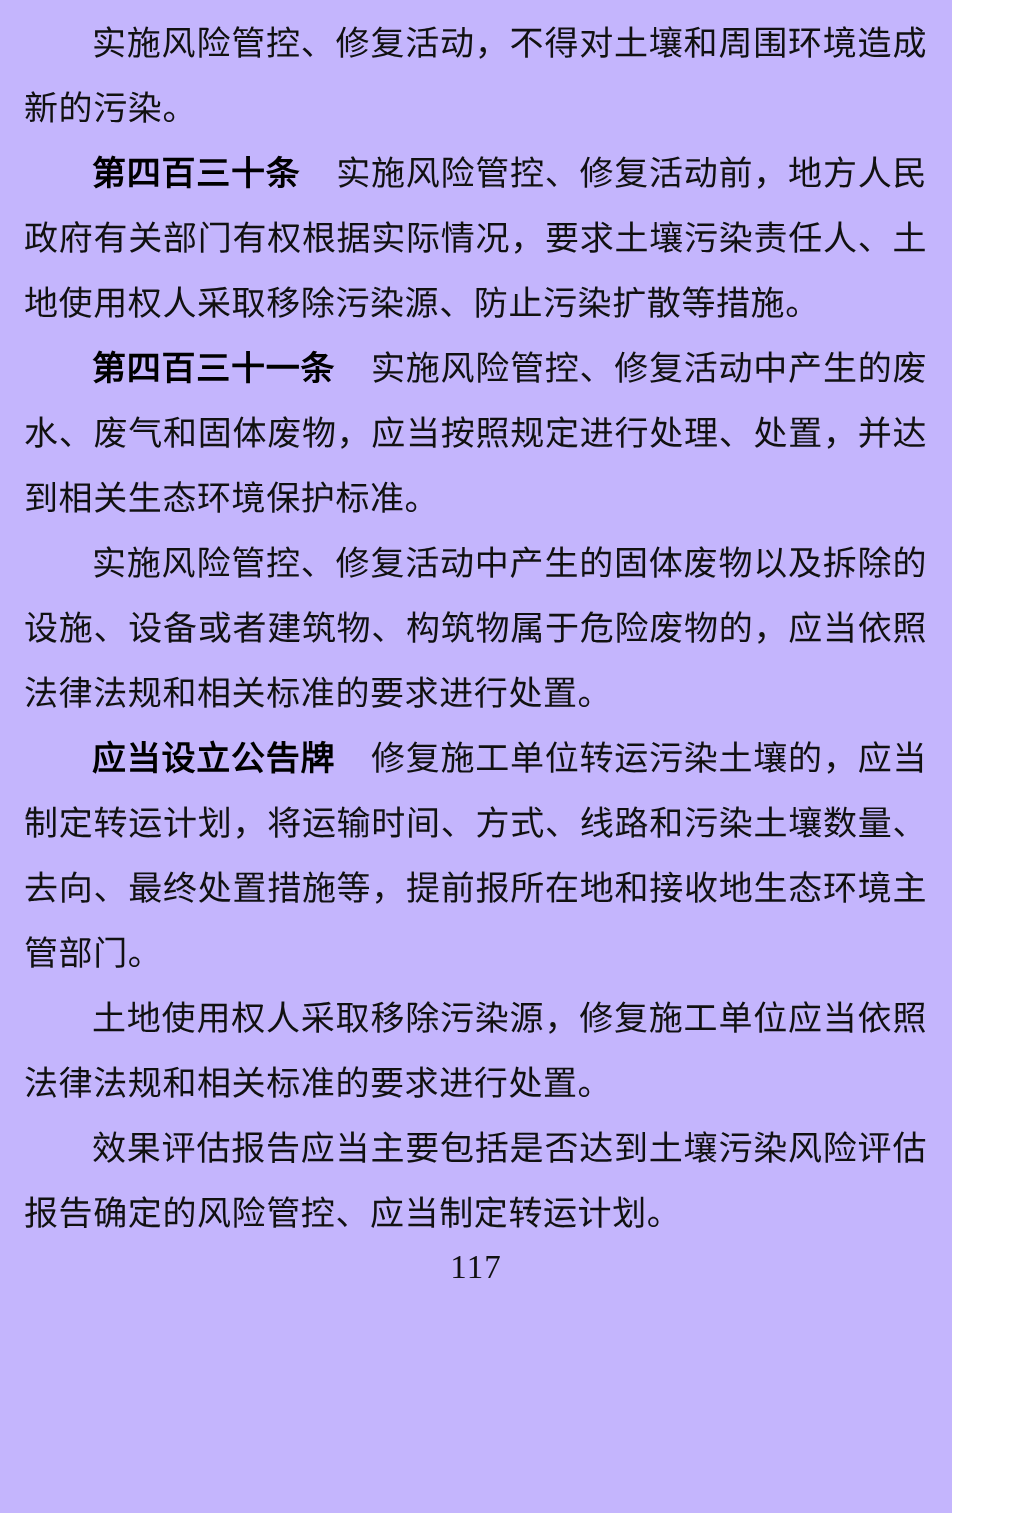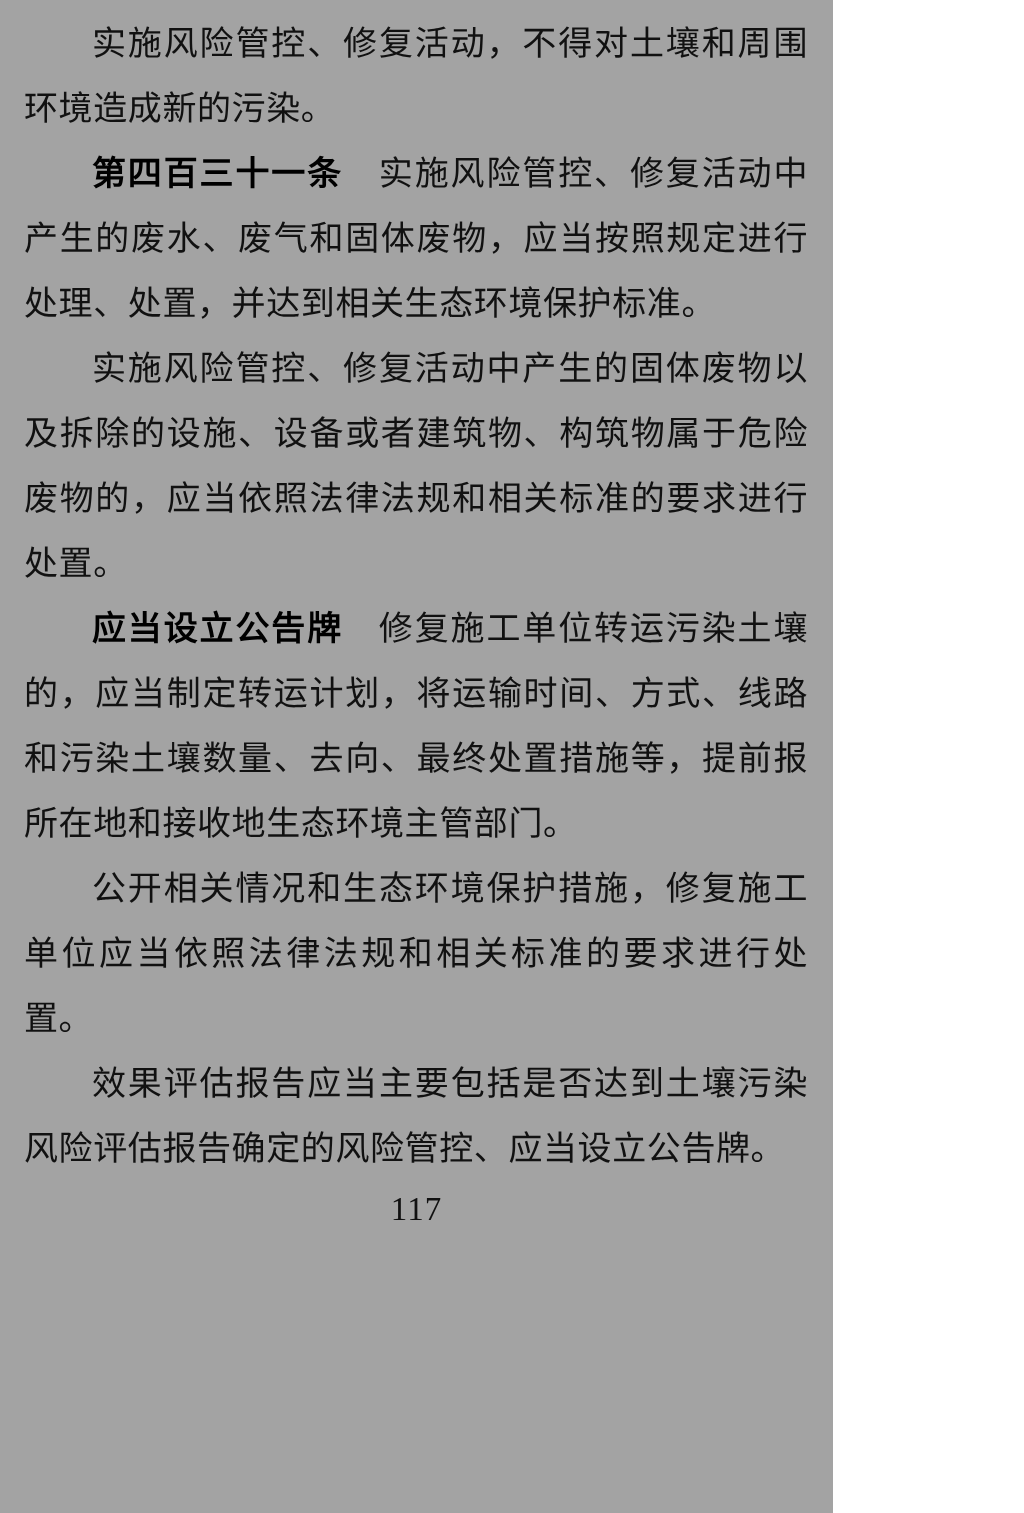--- a/index.html
+++ b/index.html
@@ -2,23 +2,23 @@
 <html lang="zh-CN"><head>
 <meta charset="utf-8">
 <style>
   html, body {
     margin: 0;
     padding: 0;
     background: #ffffff;
   }
   .page {
     position: relative;
-    width: 833px;
+    width: 952px;
     height: 1513px;
-    background: #a3a3a3;
+    background: #c4b5fd;
     overflow: hidden;
     box-sizing: border-box;
   }
   .content {
     padding: 11px 25px 0 24px;
   }
   p.para {
     margin: 0;
     font-family: "Liberation Serif", "DejaVu Serif", serif;
     font-size: 34px;
@@ -30,46 +30,47 @@
     text-indent: 2em;
     word-break: break-all;
   }
   .article-no {
     font-family: "Liberation Sans", "DejaVu Sans", sans-serif;
     font-weight: 700;
     color: #000000;
     margin-right: 1.05em;
   }
   .page-number {
-    margin-top: 8px;
+    margin-top: 1px;
     text-align: center;
     font-family: "Liberation Serif", "DejaVu Serif", serif;
     font-size: 33px;
     line-height: 40px;
     color: #111111;
     letter-spacing: 1px;
   }
 </style>
 </head>
 <body>
 
 <div class="page">
   <div class="content">
 
     <p class="para"><span>实施风险管控、修复活动，不得对土壤和周围环境造成新的污染。</span></p>
 
+    <p class="para"><span class="article-no">第四百三十条</span><span>实施风险管控、修复活动前，地方人民政府有关部门有权根据实际情况，要求土壤污染责任人、土地使用权人采取移除污染源、防止污染扩散等措施。</span></p>
 
     <p class="para"><span class="article-no">第四百三十一条</span><span>实施风险管控、修复活动中产生的废水、废气和固体废物，应当按照规定进行处理、处置，并达到相关生态环境保护标准。</span></p>
 
     <p class="para"><span>实施风险管控、修复活动中产生的固体废物以及拆除的设施、设备或者建筑物、构筑物属于危险废物的，应当依照法律法规和相关标准的要求进行处置。</span></p>
 
 
     <p class="para"><span class="article-no">应当设立公告牌</span><span>修复施工单位转运污染土壤的，应当制定转运计划，将运输时间、方式、线路和污染土壤数量、去向、最终处置措施等，提前报所在地和接收地生态环境主管部门。</span></p>
 
-    <p class="para"><span>公开相关情况和生态环境保护措施，修复施工单位应当依照法律法规和相关标准的要求进行处置。</span></p>
+    <p class="para"><span>土地使用权人采取移除污染源，修复施工单位应当依照法律法规和相关标准的要求进行处置。</span></p>
 
 
-    <p class="para"><span>效果评估报告应当主要包括是否达到土壤污染风险评估报告确定的风险管控、应当设立公告牌。</span></p>
+    <p class="para"><span>效果评估报告应当主要包括是否达到土壤污染风险评估报告确定的风险管控、应当制定转运计划。</span></p>
 
   </div>
 
   <div class="page-number">117</div>
 </div>
 
 </body></html>

